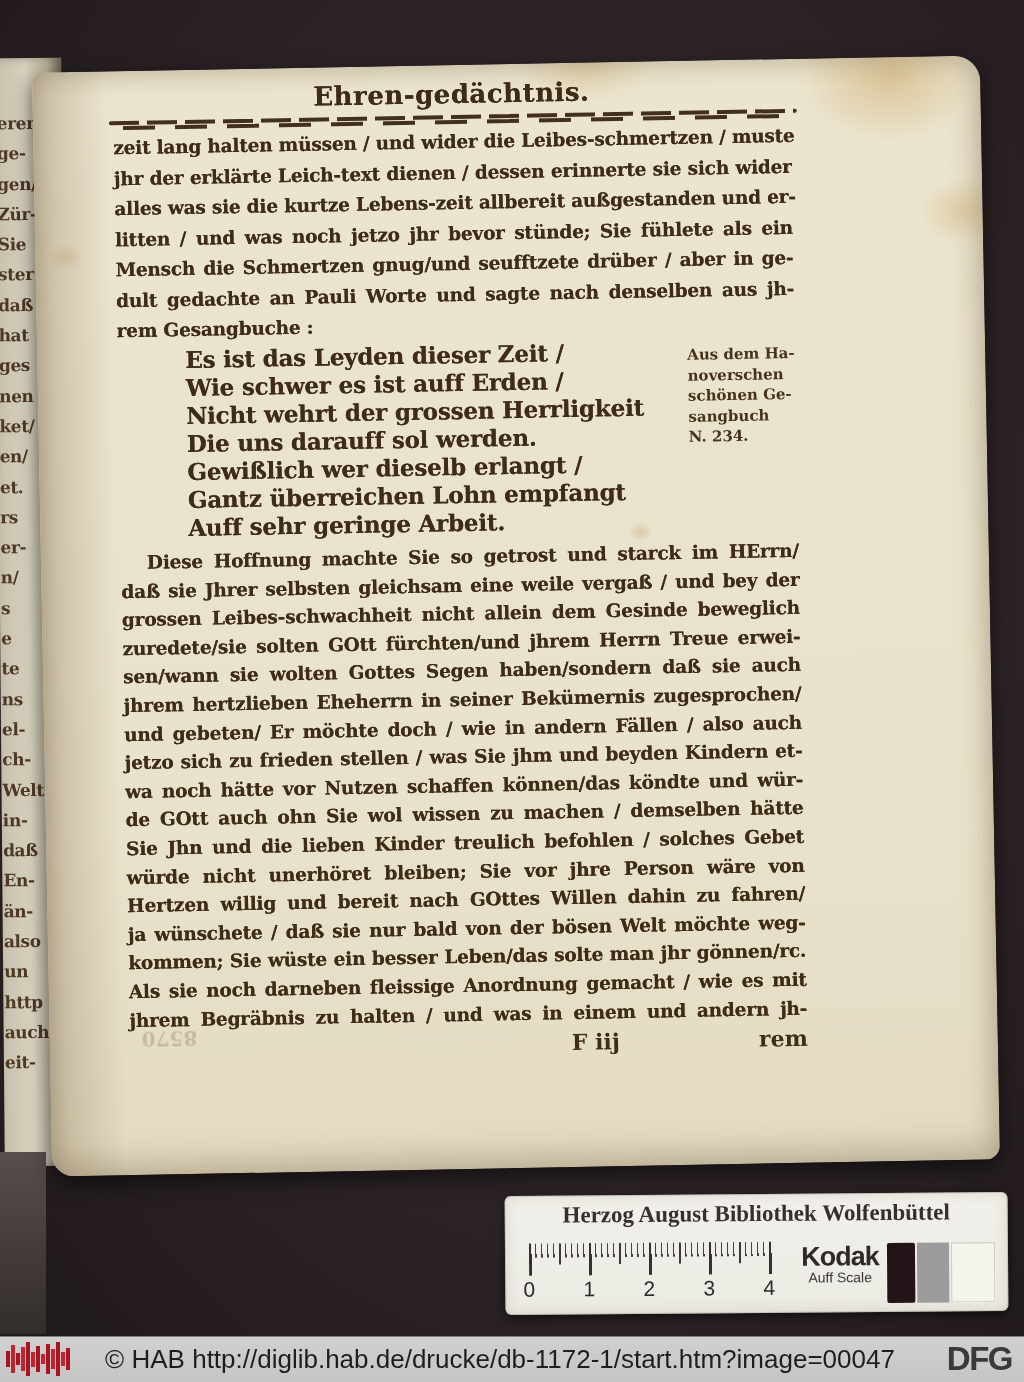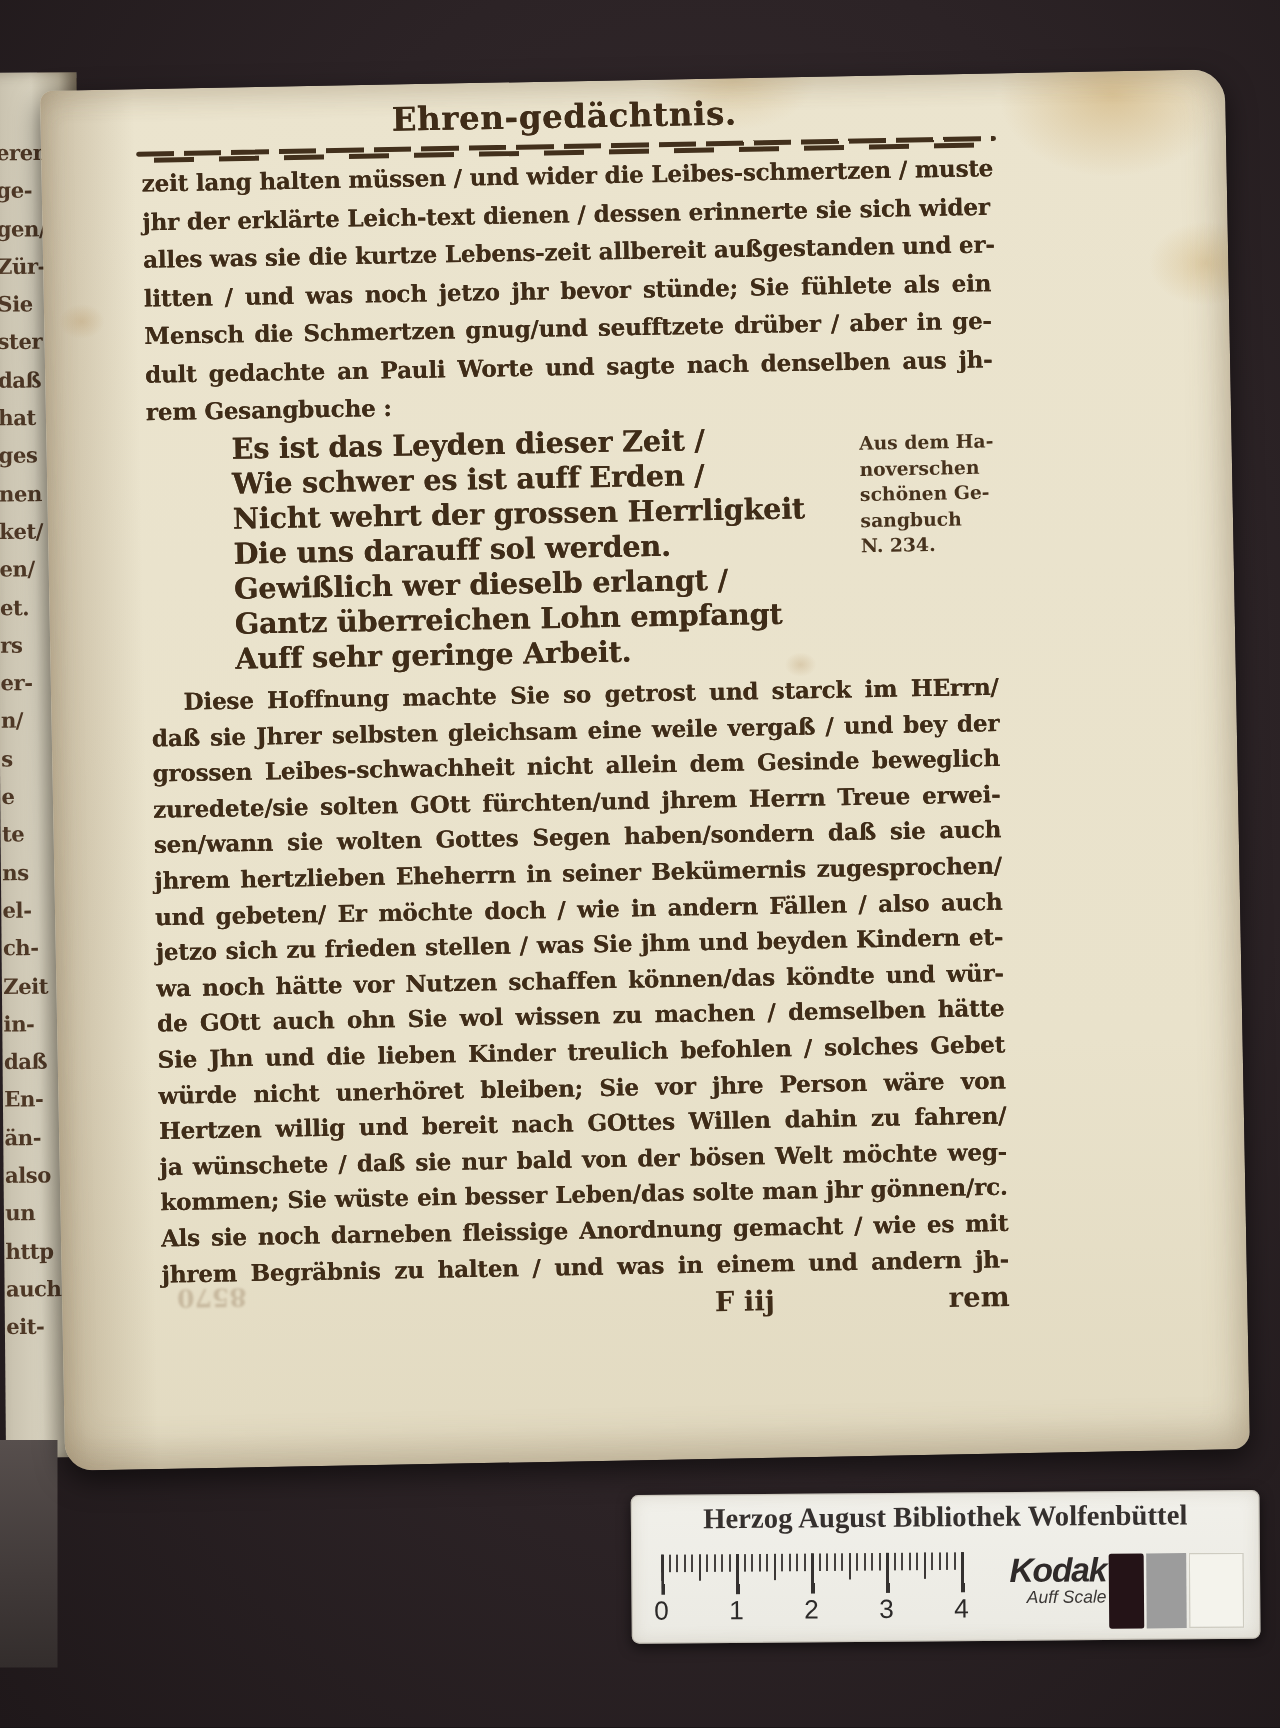--- a/index.html
+++ b/index.html
@@ -68,21 +68,21 @@
     letter-spacing:0;}
   .ruler{position:absolute;left:24px;top:48px;width:250px;height:64px;}
   .ruler .t-minor{position:absolute;left:0;top:0;width:244px;height:14px;
     background:repeating-linear-gradient(90deg,#45413f 0 1.5px, transparent 1.5px 6px);}
   .ruler .t-half{position:absolute;left:0;top:0;width:244px;height:21px;
     background:repeating-linear-gradient(90deg,#3c3836 0 2px, transparent 2px 30px);}
   .ruler .t-unit{position:absolute;left:0;top:0;width:243px;height:32px;
     background:repeating-linear-gradient(90deg,#343130 0 2.5px, transparent 2.5px 60px);}
   .ruler .num{position:absolute;top:34px;width:22px;text-align:center;
     font-family:"Liberation Sans", sans-serif;font-size:21px;color:#2c2a29;}
-  .kodak{position:absolute;left:290px;top:50px;width:90px;text-align:right;color:#2f2a29;font-style:italic;}
+  .kodak{position:absolute;left:290px;top:50px;width:90px;text-align:center;color:#2f2a29;}
   .kodak-brand{font-family:"Liberation Sans", sans-serif;font-weight:bold;font-size:27px;
     letter-spacing:-1px;line-height:26px;}
   .kodak-sub{font-family:"Liberation Sans", sans-serif;font-size:14px;line-height:16px;
     color:#3a3634;}
   .patch{position:absolute;top:50px;height:60px;}
   .patch-dark{left:382px;width:28px;background:#241317;border-radius:2px;}
   .patch-gray{left:412px;width:32px;background:#9c9c9c;}
   .patch-white{left:446px;width:44px;background:#f4f3ec;box-shadow:inset 0 0 0 1px rgba(150,145,130,.4);}
   
   .footer-bar{position:absolute;left:0;bottom:0;width:1024px;height:45px;z-index:4;
@@ -117,21 +117,21 @@
       <div class="frag">et.</div>
       <div class="frag">rs</div>
       <div class="frag">er-</div>
       <div class="frag">n/</div>
       <div class="frag">s</div>
       <div class="frag">e</div>
       <div class="frag">te</div>
       <div class="frag">ns</div>
       <div class="frag">el-</div>
       <div class="frag">ch-</div>
-      <div class="frag">Zeit</div>
+      <div class="frag">Welt</div>
       <div class="frag">in-</div>
       <div class="frag">daß</div>
       <div class="frag">En-</div>
       <div class="frag">än-</div>
       <div class="frag">also</div>
       <div class="frag">un</div>
       <div class="frag">http</div>
       <div class="frag">auch</div>
       <div class="frag">eit-</div>
     </div>
@@ -214,14 +214,33 @@
     </div>
     <div class="kodak">
       <div class="kodak-brand">Kodak</div>
       <div class="kodak-sub">Auff Scale</div>
     </div>
     <div class="patch patch-dark"></div>
     <div class="patch patch-gray"></div>
     <div class="patch patch-white"></div>
   </div>
 
+  <div class="footer-bar">
+    <div class="hab-logo">
+      <i style="height:16px"></i>
+        <i style="height:28px"></i>
+        <i style="height:12px"></i>
+      <i style="height:24px"></i>
+        <i style="height:34px"></i>
+        <i style="height:15px"></i>
+      <i style="height:26px"></i>
+        <i style="height:10px"></i>
+        <i style="height:30px"></i>
+      <i style="height:20px"></i>
+        <i style="height:34px"></i>
+        <i style="height:14px"></i>
+      <i style="height:22px"></i>
+    </div>
+    <div class="footer-url">© HAB http://diglib.hab.de/drucke/db-1172-1/start.htm?image=00047</div>
+    <div class="dfg-logo">DFG</div>
+  </div>
 
 </div>
 
 </body></html>

